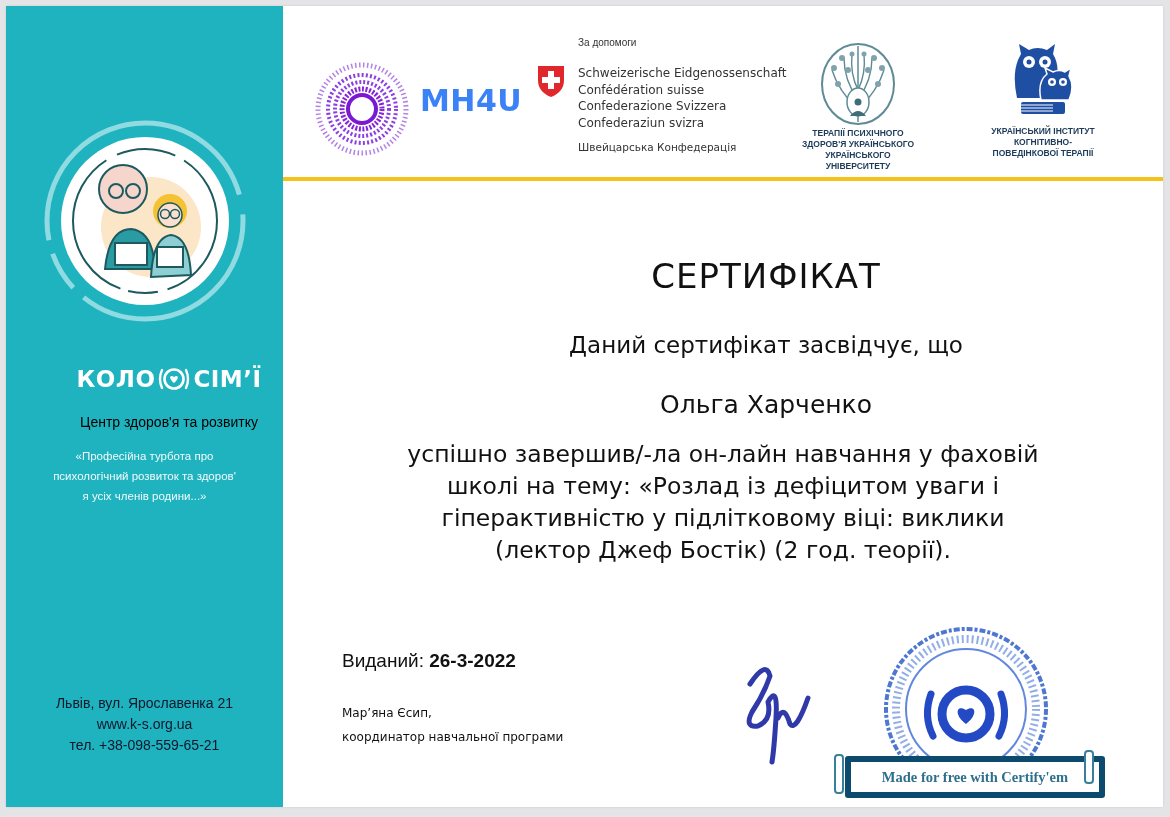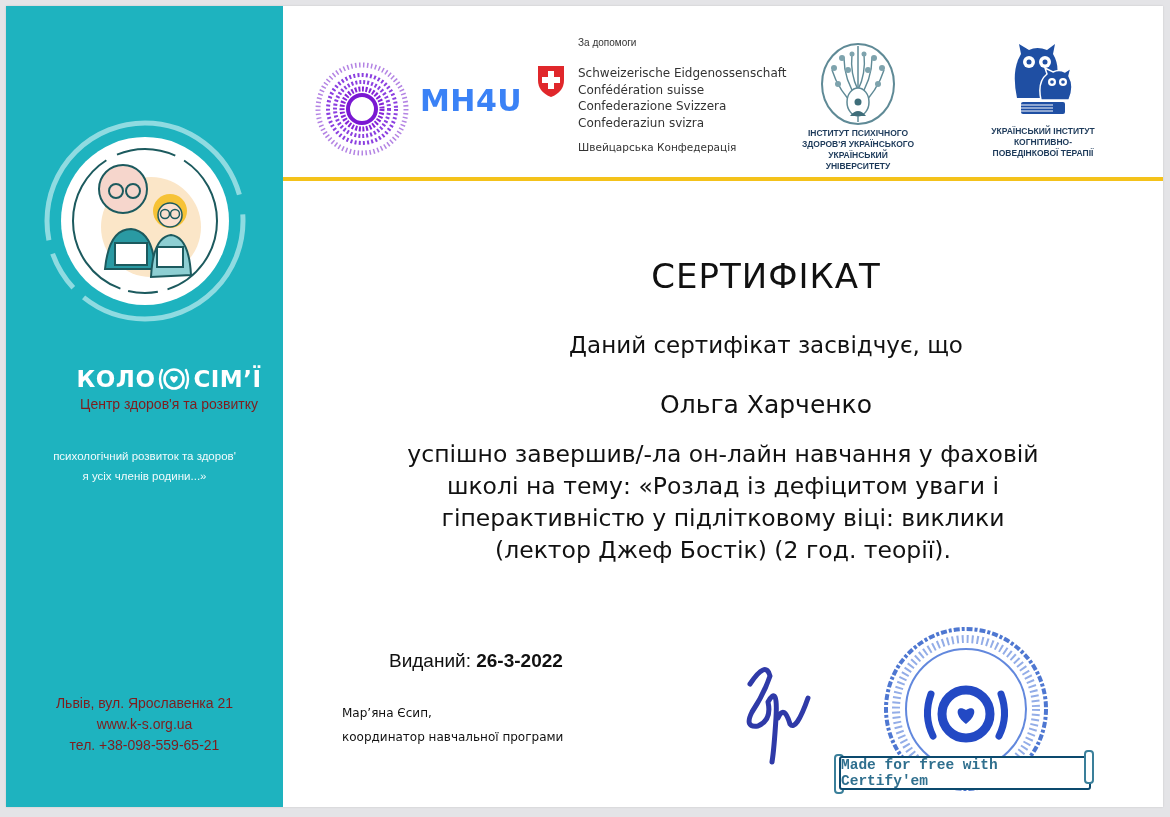--- a/index.html
+++ b/index.html
@@ -24,29 +24,29 @@
   }
   .brand {
     position:absolute; left:0; top:358px; width:326px; text-align:center;
   }
   .brand-name {
     font-family:"DejaVu Sans", sans-serif; font-weight:bold;
     font-size:23px; letter-spacing:0.5px; line-height:30px;
     display:flex; justify-content:center; align-items:center; gap:2px;
   }
   .brand-tag {
-    font-size:14px; color:#7f1d1d; margin-top:2px;
+    font-size:14px; color:#000000; margin-top:20px;
   }
   .motto {
     position:absolute; left:10px; top:440px; width:257px; text-align:center;
     font-size:11.5px; line-height:20px; color:#f1fbfc;
   }
   .contacts {
     position:absolute; left:0; top:687px; width:277px; text-align:center;
-    font-size:14px; line-height:21px; color:#7f1d1d;
+    font-size:14px; line-height:21px; color:#0f172a;
   }
 
   .header {
     position:absolute; left:277px; top:0; width:880px; height:172px;
   }
   .yellow-rule {
     position:absolute; left:277px; top:171px; width:880px; height:4px;
     background:#f4c21a;
   }
   .mh4u-logo { position:absolute; left:30px; top:54px; width:98px; height:98px; }
@@ -79,38 +79,38 @@
   }
 
   .body-text { position:absolute; left:277px; width:880px; text-align:center; color:#111; font-family:"DejaVu Sans", sans-serif;padding-left:43px; }
   .cert-title { top:250px; font-size:34px; letter-spacing:1px; }
   .cert-intro { top:326px; font-size:23px; }
   .cert-name { top:384px; font-size:25px; font-weight:normal; }
   .cert-desc { top:432px; font-size:23.5px; line-height:32px; padding:0 24px; box-sizing:border-box; }
   .cert-desc span { display:block; }
 
   .issued {
-    position:absolute; left:336px; top:644px; font-size:19px; color:#111;margin-left:47px;
+    position:absolute; left:336px; top:644px; font-size:19px; color:#111;
   }
   .issued b { font-weight:bold; }
   .signer {
     position:absolute; left:336px; top:695px; font-size:12px; line-height:24px; color:#111;
     font-family:"DejaVu Sans", sans-serif;
   }
   .signature { position:absolute; left:732px; top:648px; width:75px; height:120px; }
   .stamp { position:absolute; left:875px; top:618px; width:170px; height:170px; }
   .certifyem {
     position:absolute; left:827px; top:748px; width:262px; height:37px;
   }
   .certifyem-box {
-    position:absolute; left:6px; top:2px; width:248px; height:30px;
-    border:2px solid #0c4a6e; border-radius:3px; background:#fff;
+    position:absolute; left:12px; top:2px; width:248px; height:30px;
+    border:6px solid #0c4a6e; border-radius:3px; background:#fff;
     display:flex; align-items:center; justify-content:center;
     font-size:14.5px; font-weight:bold; color:#2f6f8e;
-    font-family:Liberation Mono, monospace;
+    font-family:Liberation Serif, serif;
   }
   .scroll-l, .scroll-r {
     position:absolute; width:6px; border:2px solid #3a7f9a; border-radius:4px; background:#fff;
   }
   .scroll-l { left:1px; top:0; height:36px; }
   .scroll-r { right:1px; top:-4px; height:30px; }
 </style>
 </head>
 <body>
 
@@ -143,20 +143,21 @@
           <path d="M29 4 Q33 13 29 22" fill="none" stroke="#fff" stroke-width="2.4" stroke-linecap="round"></path>
           <circle cx="17" cy="13" r="9.5" fill="none" stroke="#fff" stroke-width="2.6"></circle>
           <path d="M17 17 C11 12 13 8 17 11 C21 8 23 12 17 17 Z" fill="#fff"></path>
         </svg>
         <span>СІМ’Ї</span>
       </div>
       <div class="brand-tag">Центр здоров'я та розвитку</div>
     </div>
 
     <div class="motto">
+      <div>«Професійна турбота про</div>
       <div>психологічний розвиток та здоров'</div>
       <div>я усіх членів родини...»</div>
     </div>
 
     <div class="contacts">
       <div>Львів, вул. Ярославенка 21</div>
       <div>www.k-s.org.ua</div>
       <div>тел. +38-098-559-65-21</div>
     </div>
   </div>
@@ -200,23 +201,23 @@
         <circle cx="20" cy="44" r="3"></circle>
           <circle cx="60" cy="44" r="3"></circle>
           <circle cx="34" cy="14" r="2.5"></circle>
           <circle cx="46" cy="14" r="2.5"></circle>
       </g>
       <ellipse cx="40" cy="62" rx="11" ry="14" fill="#fff" stroke="#5f8a96" stroke-width="1.5"></ellipse>
       <circle cx="40" cy="62" r="3.5" fill="#3f6e7a"></circle>
       <path d="M32 76 Q40 66 48 76 Z" fill="#3f6e7a"></path>
     </svg>
     <div class="ipz-text">
-      <div>ІНСТИТУТ ПСИХІЧНОГО</div>
+      <div>ТЕРАПІЇ ПСИХІЧНОГО</div>
       <div>ЗДОРОВ'Я УКРАЇНСЬКОГО</div>
-      <div>УКРАЇНСЬКИЙ</div>
+      <div>УКРАЇНСЬКОГО</div>
       <div>УНІВЕРСИТЕТУ</div>
     </div>
 
     <svg class="owl-logo" viewBox="0 0 68 76">
       <path d="M10 58 Q4 30 14 14 L12 4 L22 10 Q30 6 40 10 L48 4 L46 14 Q52 24 50 36 Q40 40 34 58 Z" fill="#1f4fa3"></path>
       <circle cx="22" cy="22" r="6" fill="#fff"></circle>
         <circle cx="38" cy="22" r="6" fill="#fff"></circle>
       <circle cx="22" cy="22" r="2.5" fill="#1f4fa3"></circle>
         <circle cx="38" cy="22" r="2.5" fill="#1f4fa3"></circle>
       <path d="M34 60 Q30 42 40 34 L38 28 L46 32 Q52 29 58 32 L64 28 L62 36 Q68 46 62 60 Z" fill="#1f4fa3" stroke="#fff" stroke-width="1.5"></path>

